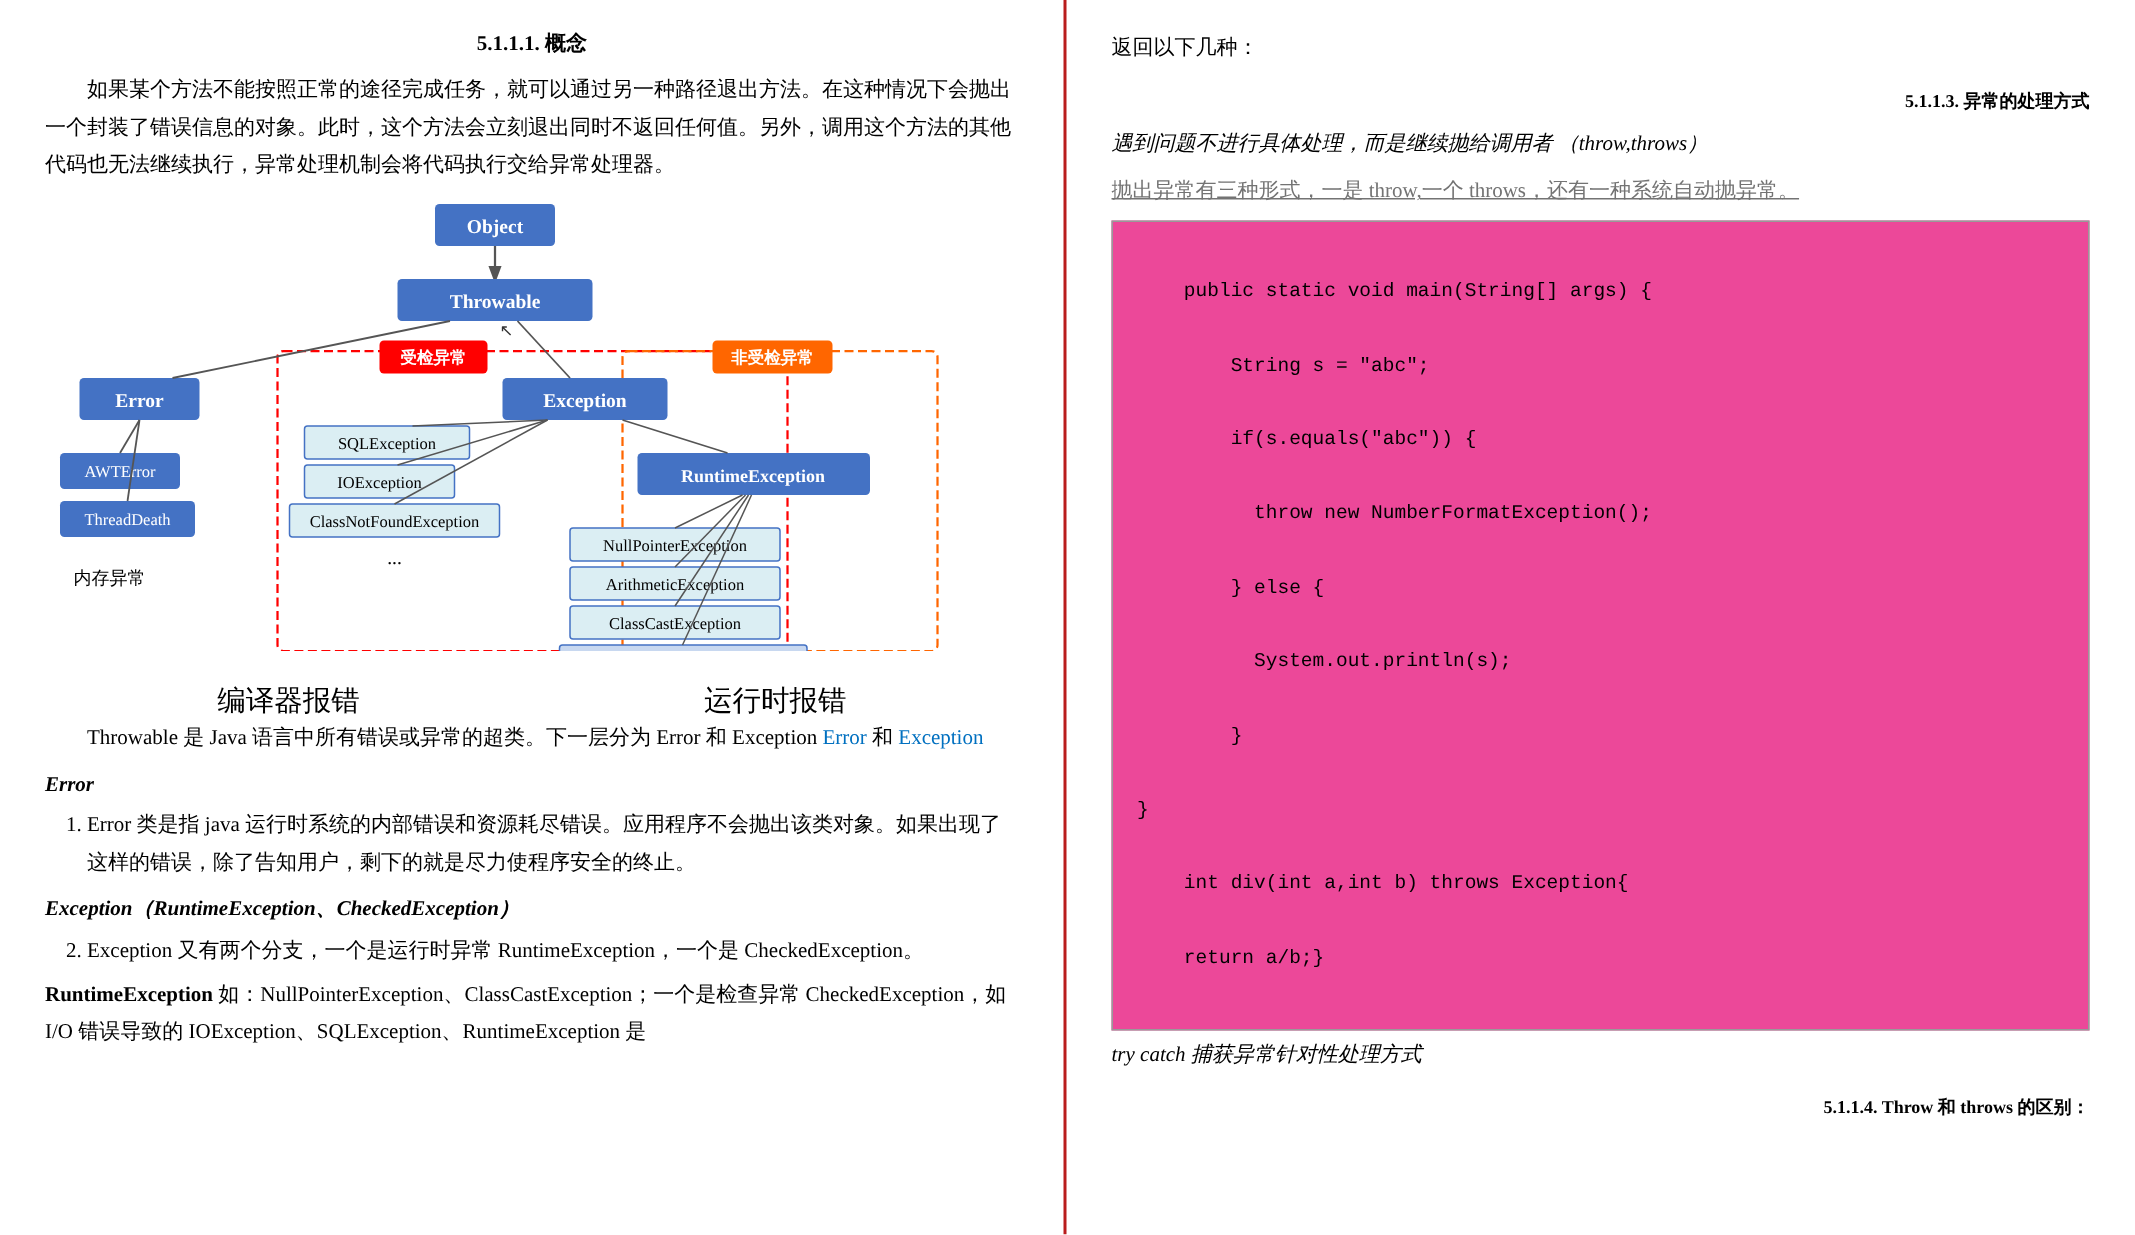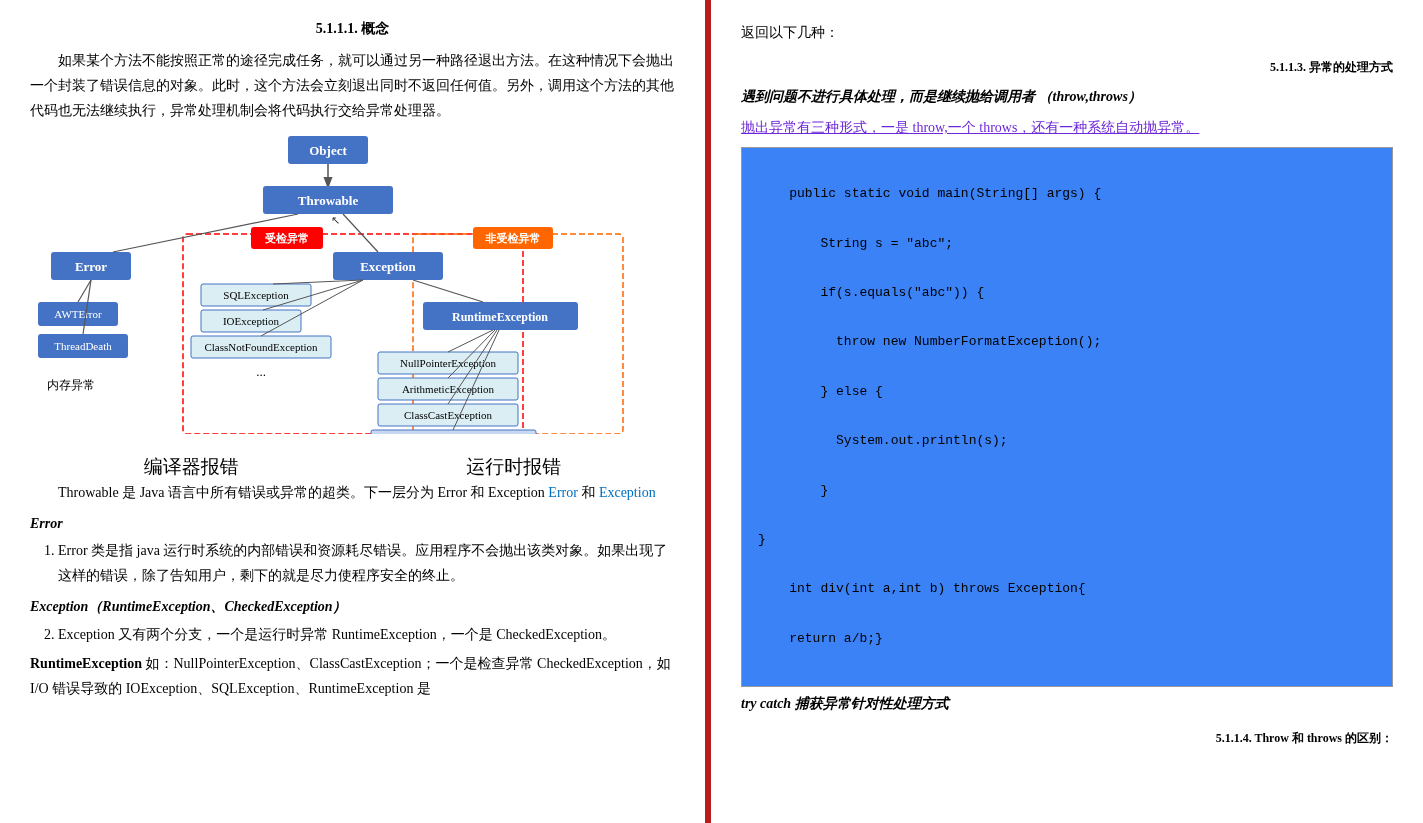--- a/index.html
+++ b/index.html
@@ -10,21 +10,21 @@
       color: #000;
       display: flex;
       height: 823px;
       overflow: hidden;
     }
     .left-panel {
       width: 711px;
       min-width: 711px;
       padding: 20px 30px;
       overflow-y: auto;
-      border-right: 6px solid #b91c1c;
+      border-right: 2px solid #b91c1c;
     }
     .right-panel {
       flex: 1;
       padding: 20px 30px;
       overflow-y: auto;
     }
     h3 {
       text-align: center;
       font-size: 14px;
       font-weight: bold;
@@ -72,26 +72,26 @@
       margin-top: 4px;
       font-size: 19px;
     }
     
     .code-block {
       border: 1px solid #999;
       padding: 10px 16px;
       font-family: "Courier New", monospace;
       font-size: 13px;
       line-height: 1.9;
-      background: #3b82f6;
+      background: #ec4899;
       margin: 4px 0;
       white-space: pre;
     }
     .italic-bold {
-      font-weight: bold;
+      font-weight: normal;
       font-style: italic;
     }
     .right-panel p {
       text-indent: 0;
       line-height: 1.8;
       margin-bottom: 6px;
     }
     .right-panel ol {
       margin-left: 1.5em;
     }
@@ -225,21 +225,21 @@
     <span>如：NullPointerException、ClassCastException；一个是检查异常 CheckedException，如 I/O 错误导致的 IOException、SQLException、RuntimeException 是</span>
   </p>
 </div>
 
 <div class="right-panel">
   <p class="no-indent">返回以下几种：</p>
 
   <div class="section-title">5.1.1.3.    异常的处理方式</div>
 
   <p class="no-indent italic-bold">遇到问题不进行具体处理，而是继续抛给调用者  （throw,throws）</p>
-  <p class="no-indent" style="color:#6d28d9; text-decoration:underline;">抛出异常有三种形式，一是 throw,一个 throws，还有一种系统自动抛异常。</p>
+  <p class="no-indent" style="color:#737373; text-decoration:underline;">抛出异常有三种形式，一是 throw,一个 throws，还有一种系统自动抛异常。</p>
 
   <div class="code-block">
     <span>public static void main(String[] args) {</span>
 <span></span>
     <span>    String s = "abc";</span>
 <span></span>
     <span>    if(s.equals("abc")) {</span>
 <span></span>
     <span>      throw new NumberFormatException();</span>
 <span></span>

